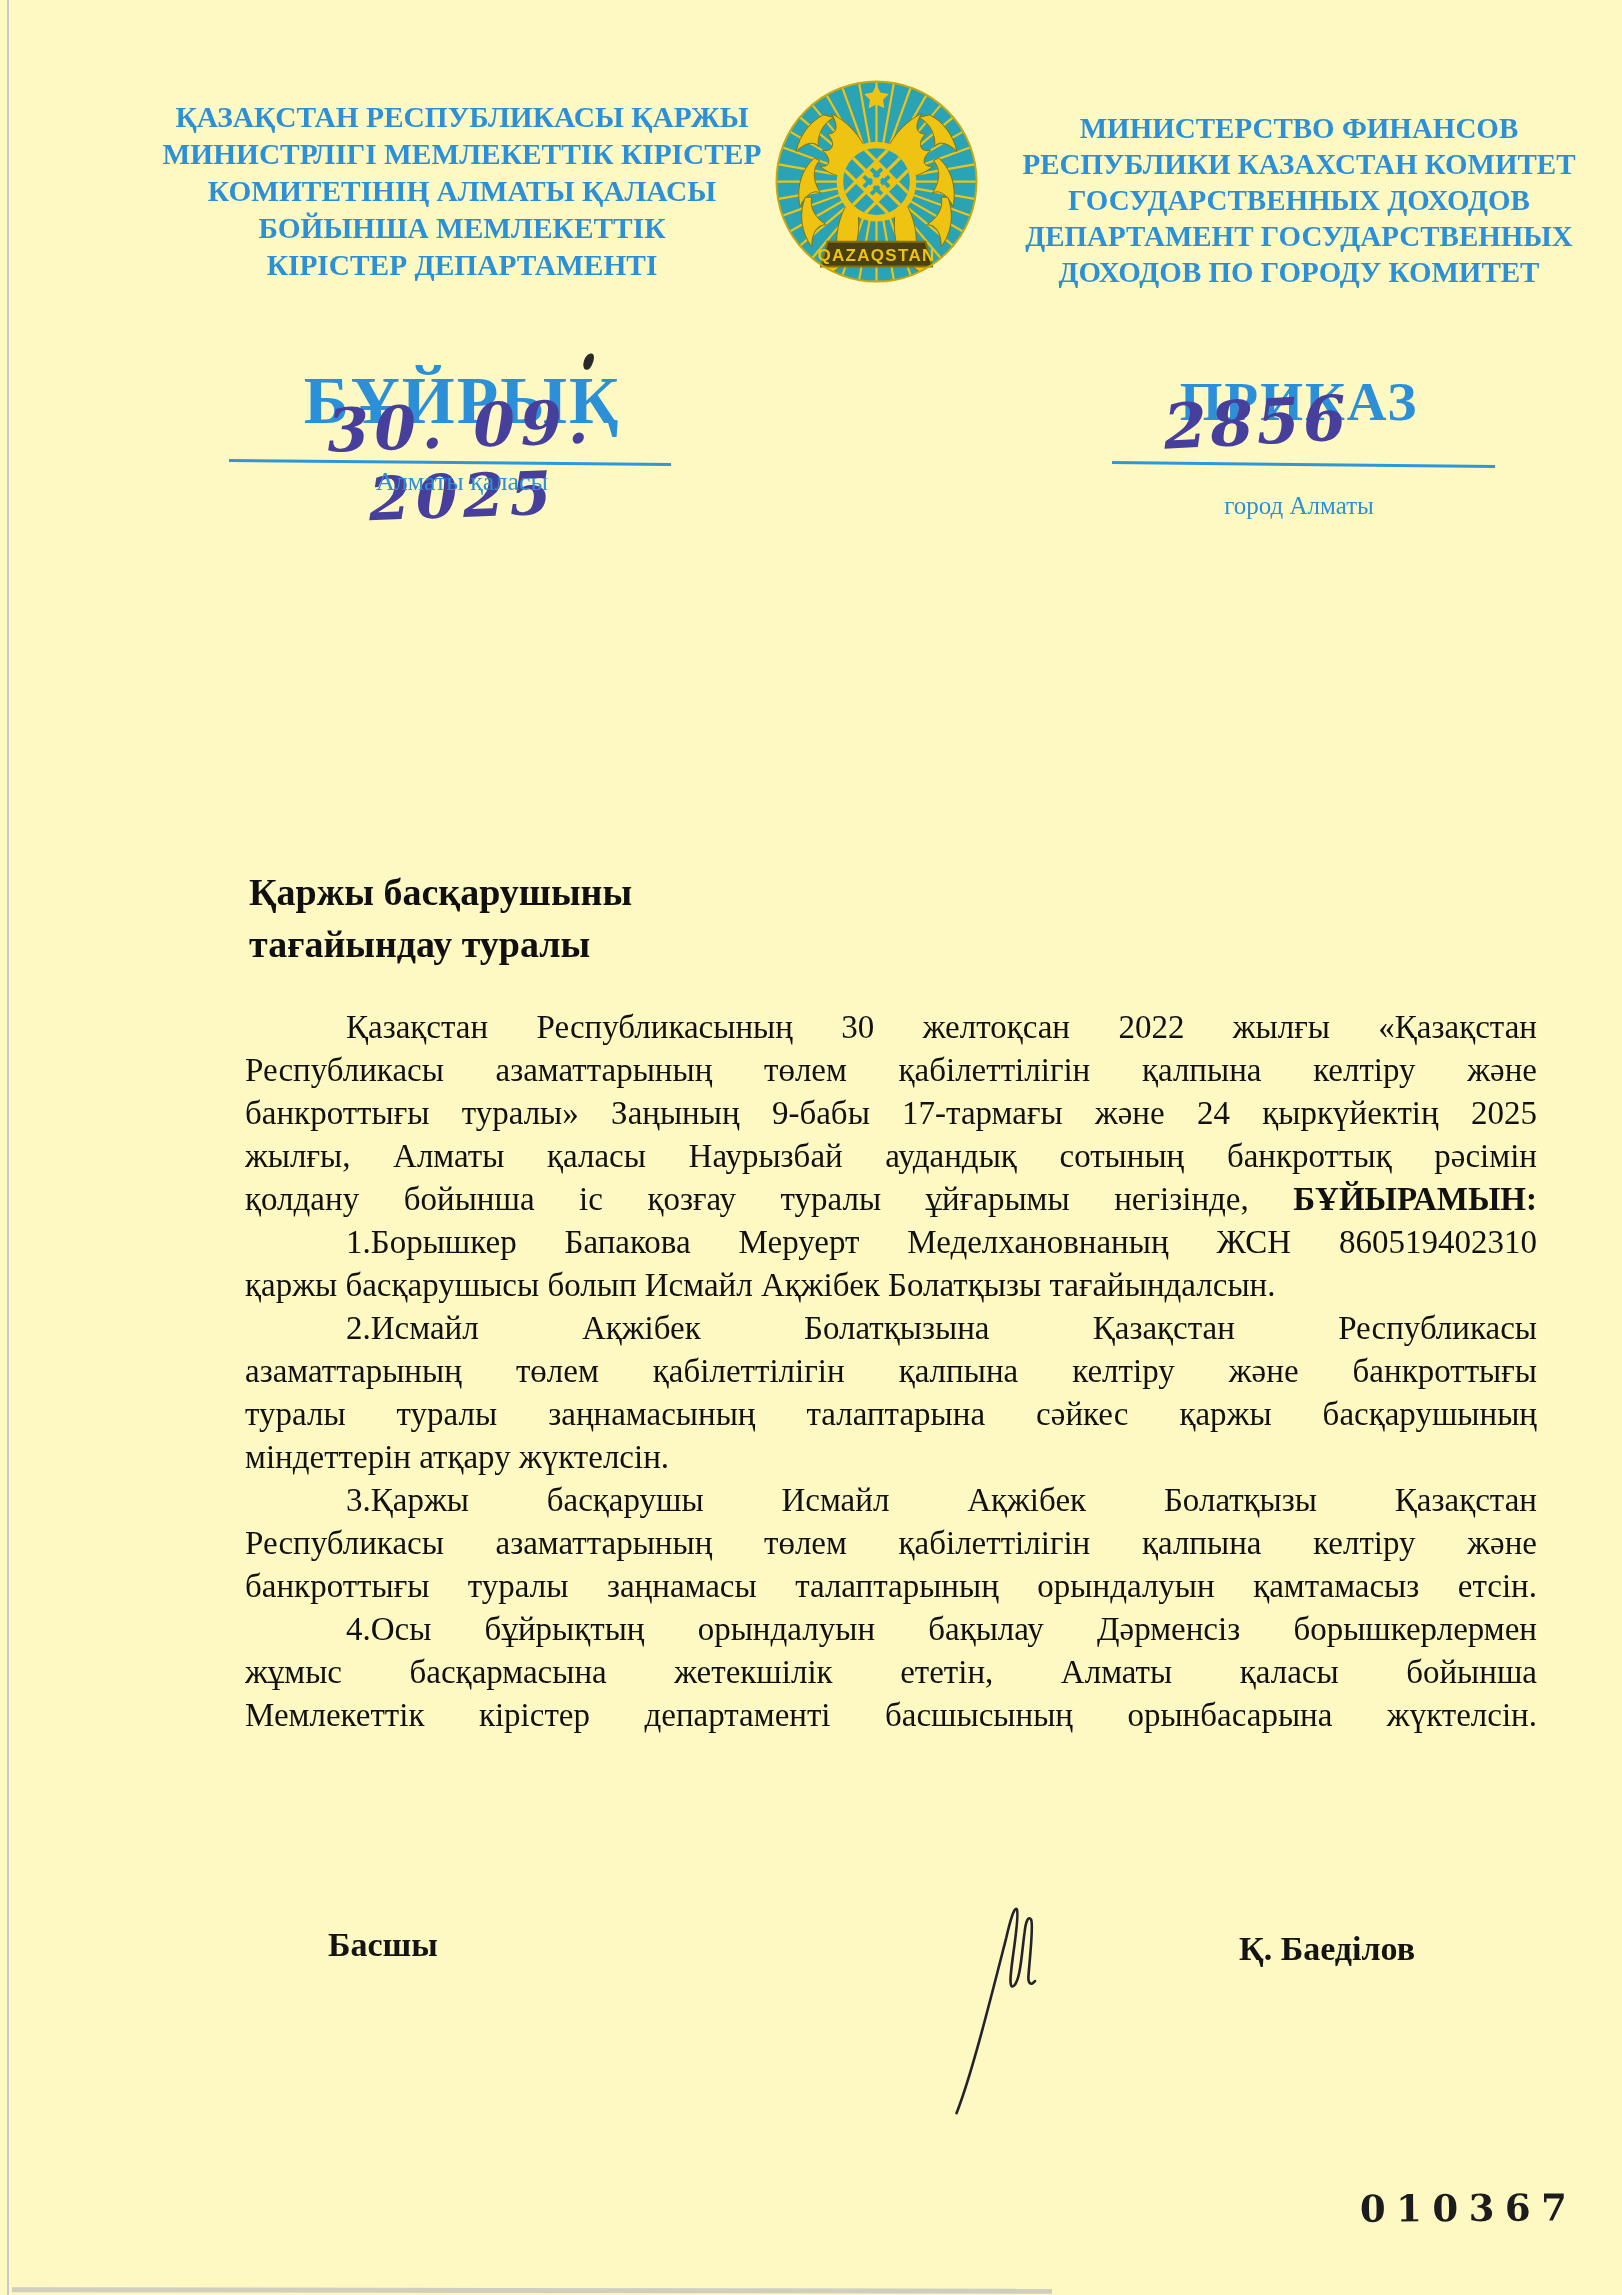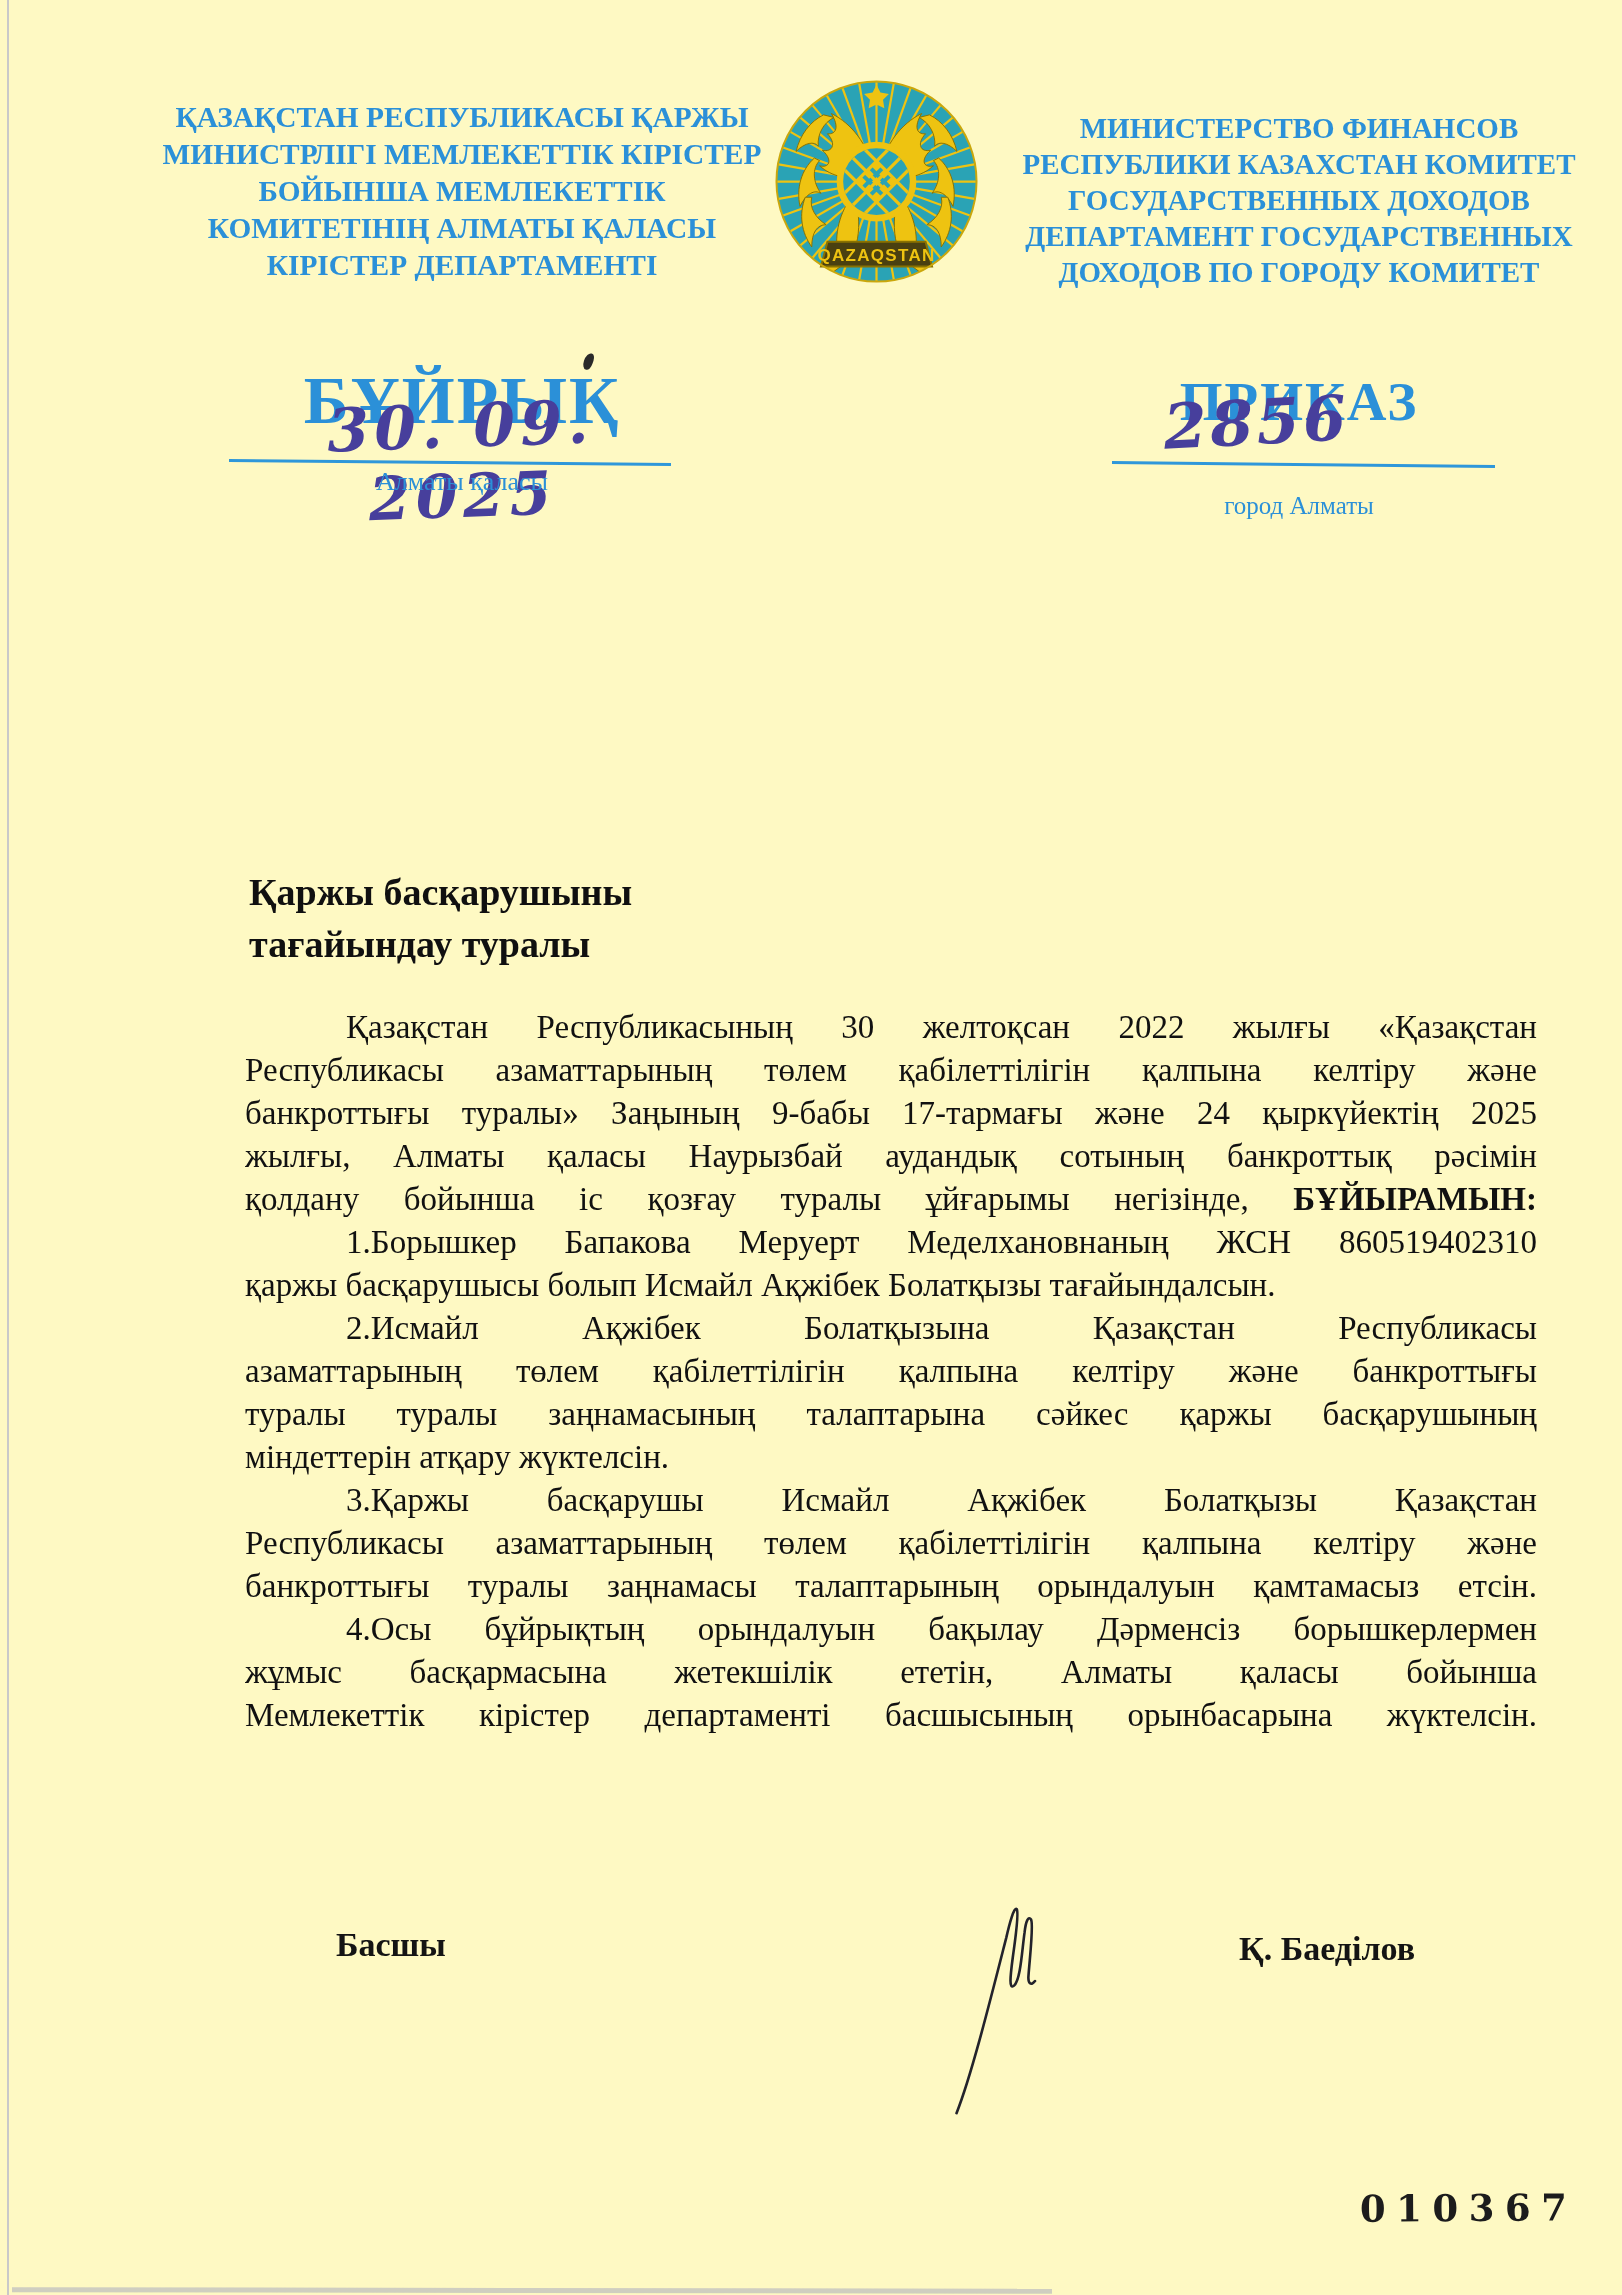--- a/index.html
+++ b/index.html
@@ -49,21 +49,21 @@
   .doc-title{position:absolute;left:249px;top:822px;font-size:38px;font-weight:bold;line-height:52px;color:#101010;margin-top:44px;}
 
   
   .body-text{position:absolute;left:245px;top:1006px;width:1292px;font-size:33px;color:#111;}
   .bl{height:43px;line-height:43px;overflow:hidden;text-align:justify;}
   .bl.j::after{content:"";display:inline-block;width:100%;}
   .bl.ind{text-indent:101px;}
 
   
   .sig-label{position:absolute;font-size:34px;font-weight:bold;color:#141414;}
-  .sig-pos{left:336px;top:1926px;}
+  .sig-pos{left:328px;top:1926px;}
   .sig-name{left:1239px;top:1930px;}
   .sig-svg{position:absolute;left:942px;top:1879px;}
 
   
   .stamp{
     position:absolute;left:1360px;top:2186px;
     font-family:"DejaVu Serif",serif;font-weight:bold;
     font-size:37px;letter-spacing:10.5px;color:#1c1c1c;
     transform:rotate(-.4deg);
   }
@@ -73,22 +73,22 @@
 <body>
 
 <div class="page">
 
   <div class="scan-edge-left"></div>
   <div class="scan-edge-bottom"></div>
 
   <div class="org org-kk">
     <div>ҚАЗАҚСТАН РЕСПУБЛИКАСЫ ҚАРЖЫ</div>
     <div>МИНИСТРЛІГІ МЕМЛЕКЕТТІК КІРІСТЕР</div>
+    <div>КОМИТЕТІНІҢ АЛМАТЫ ҚАЛАСЫ</div>
     <div>БОЙЫНША МЕМЛЕКЕТТІК</div>
-    <div>КОМИТЕТІНІҢ АЛМАТЫ ҚАЛАСЫ</div>
     <div>КІРІСТЕР ДЕПАРТАМЕНТІ</div>
   </div>
 
   <div class="org org-ru">
     <div>МИНИСТЕРСТВО ФИНАНСОВ</div>
     <div>РЕСПУБЛИКИ КАЗАХСТАН КОМИТЕТ</div>
     <div>ГОСУДАРСТВЕННЫХ ДОХОДОВ</div>
     <div>ДЕПАРТАМЕНТ ГОСУДАРСТВЕННЫХ</div>
     <div>ДОХОДОВ ПО ГОРОДУ КОМИТЕТ</div>
   </div>

